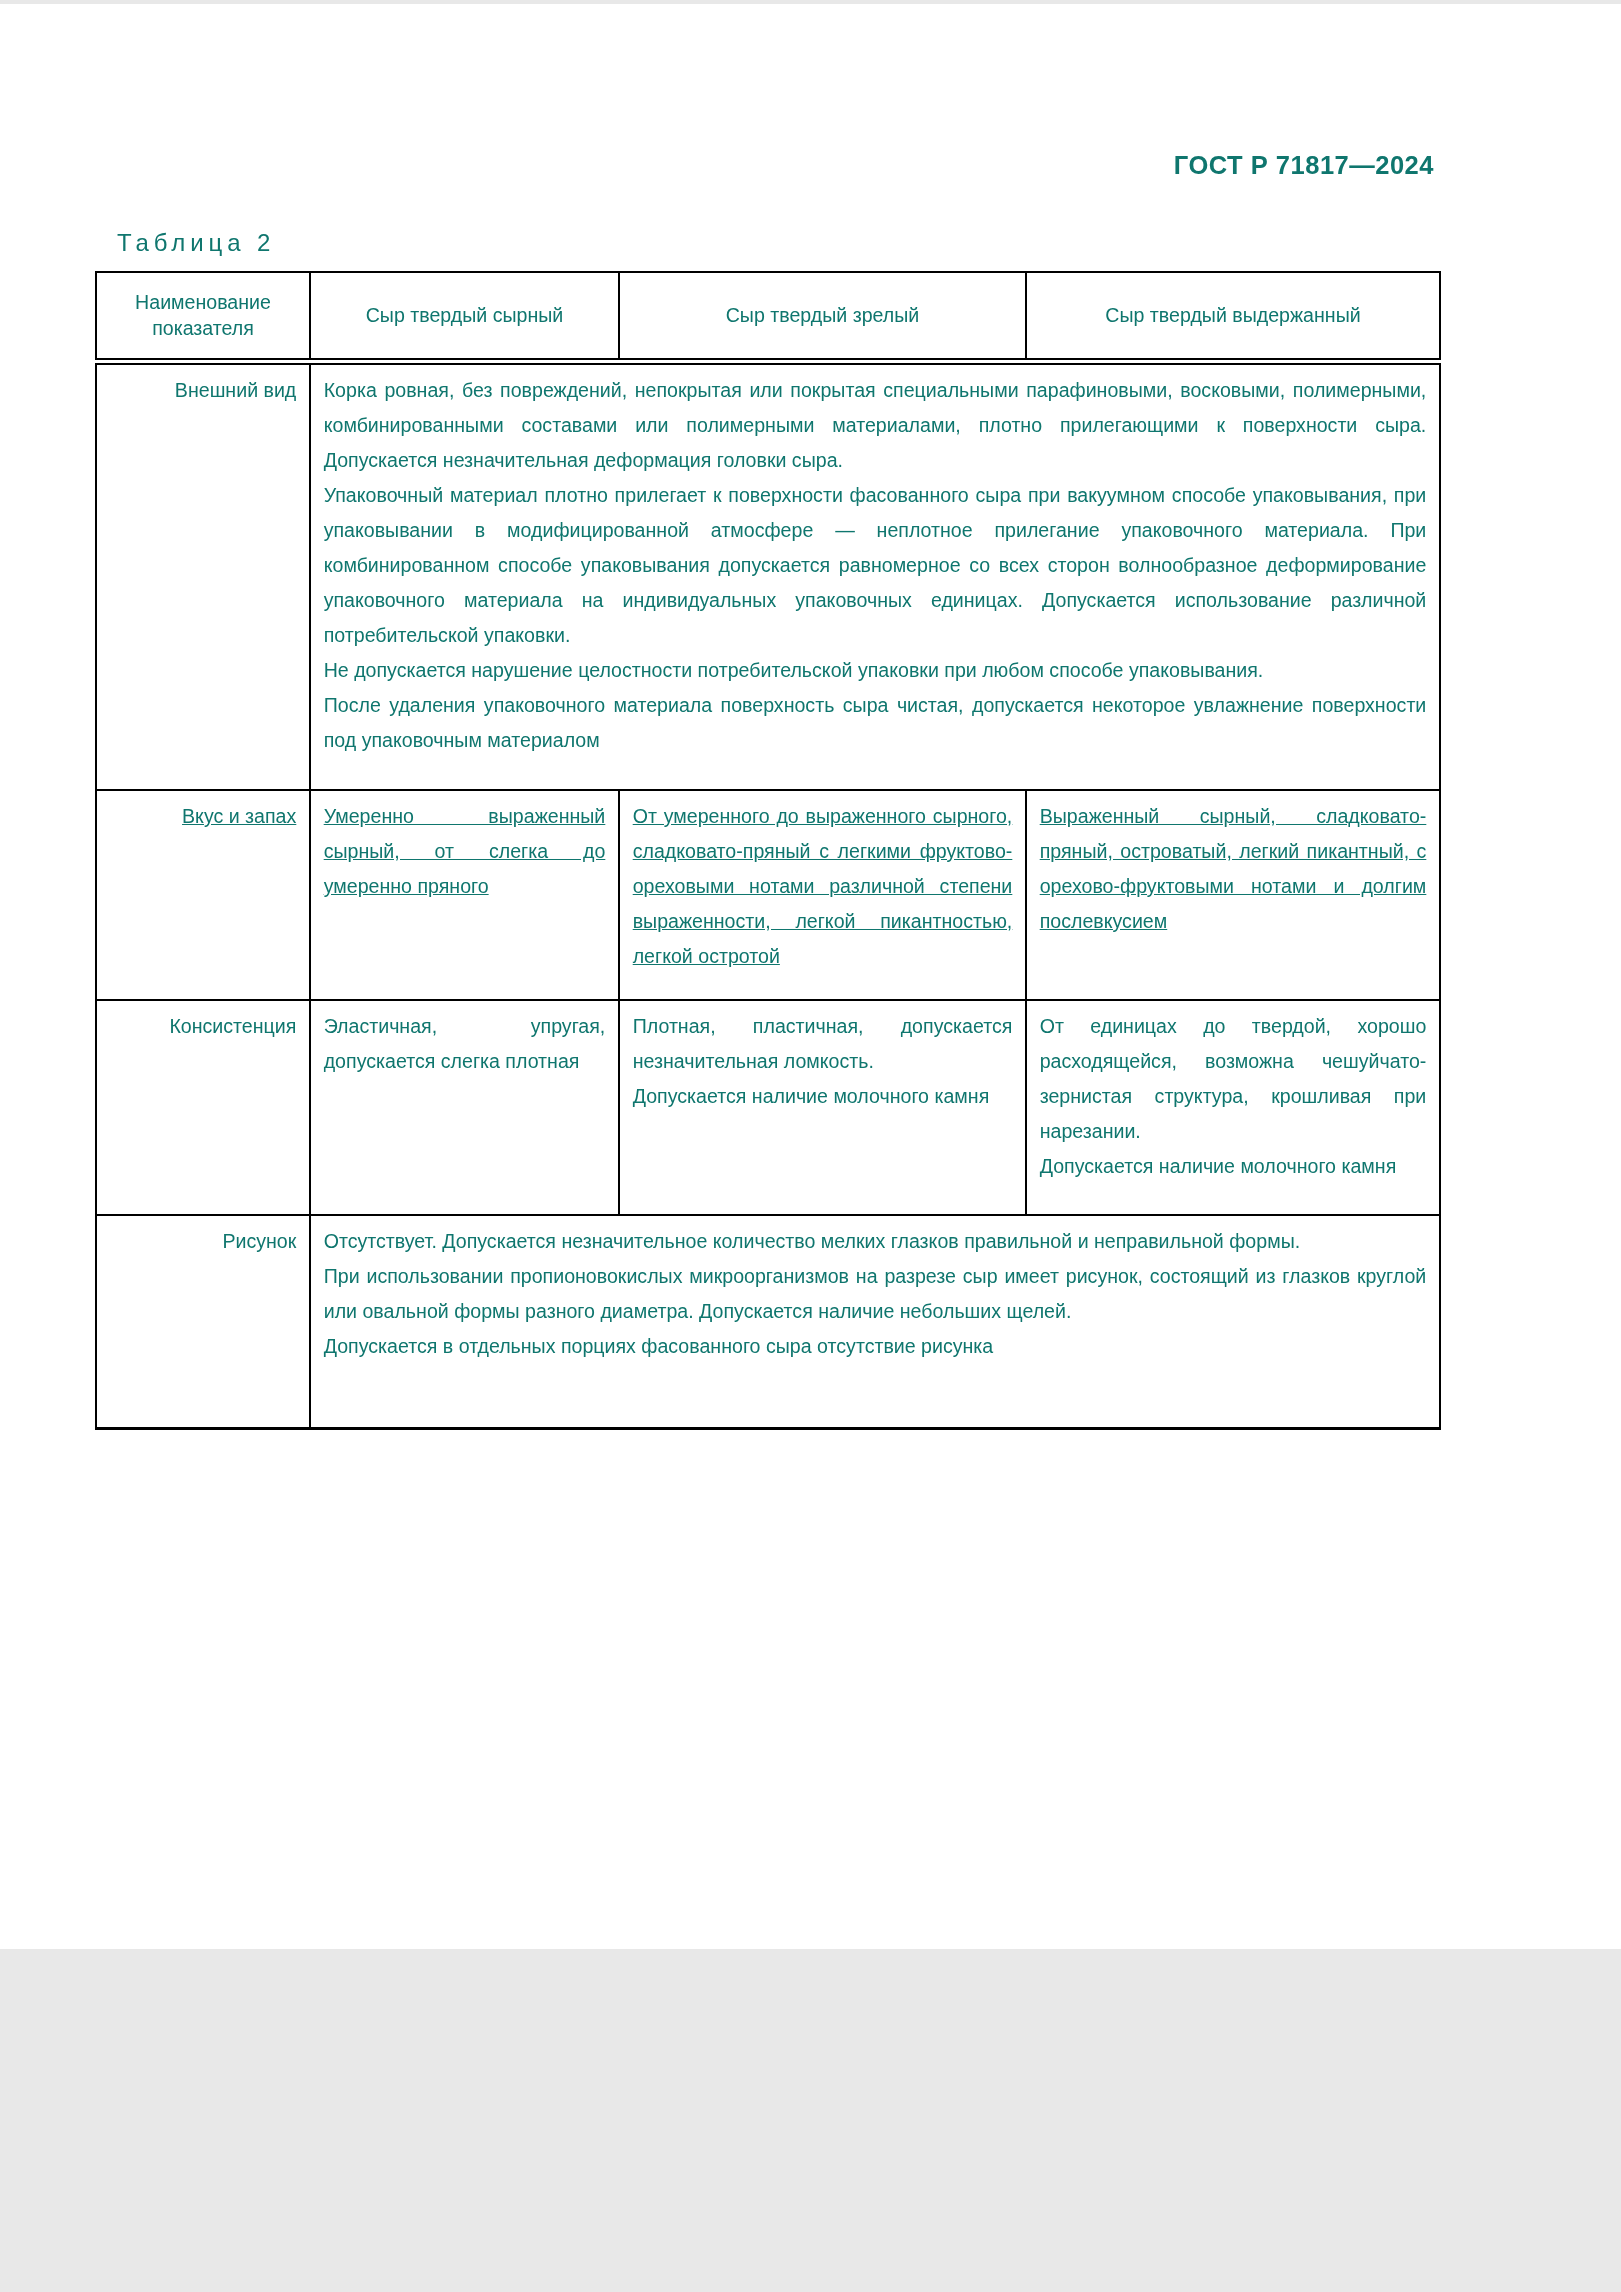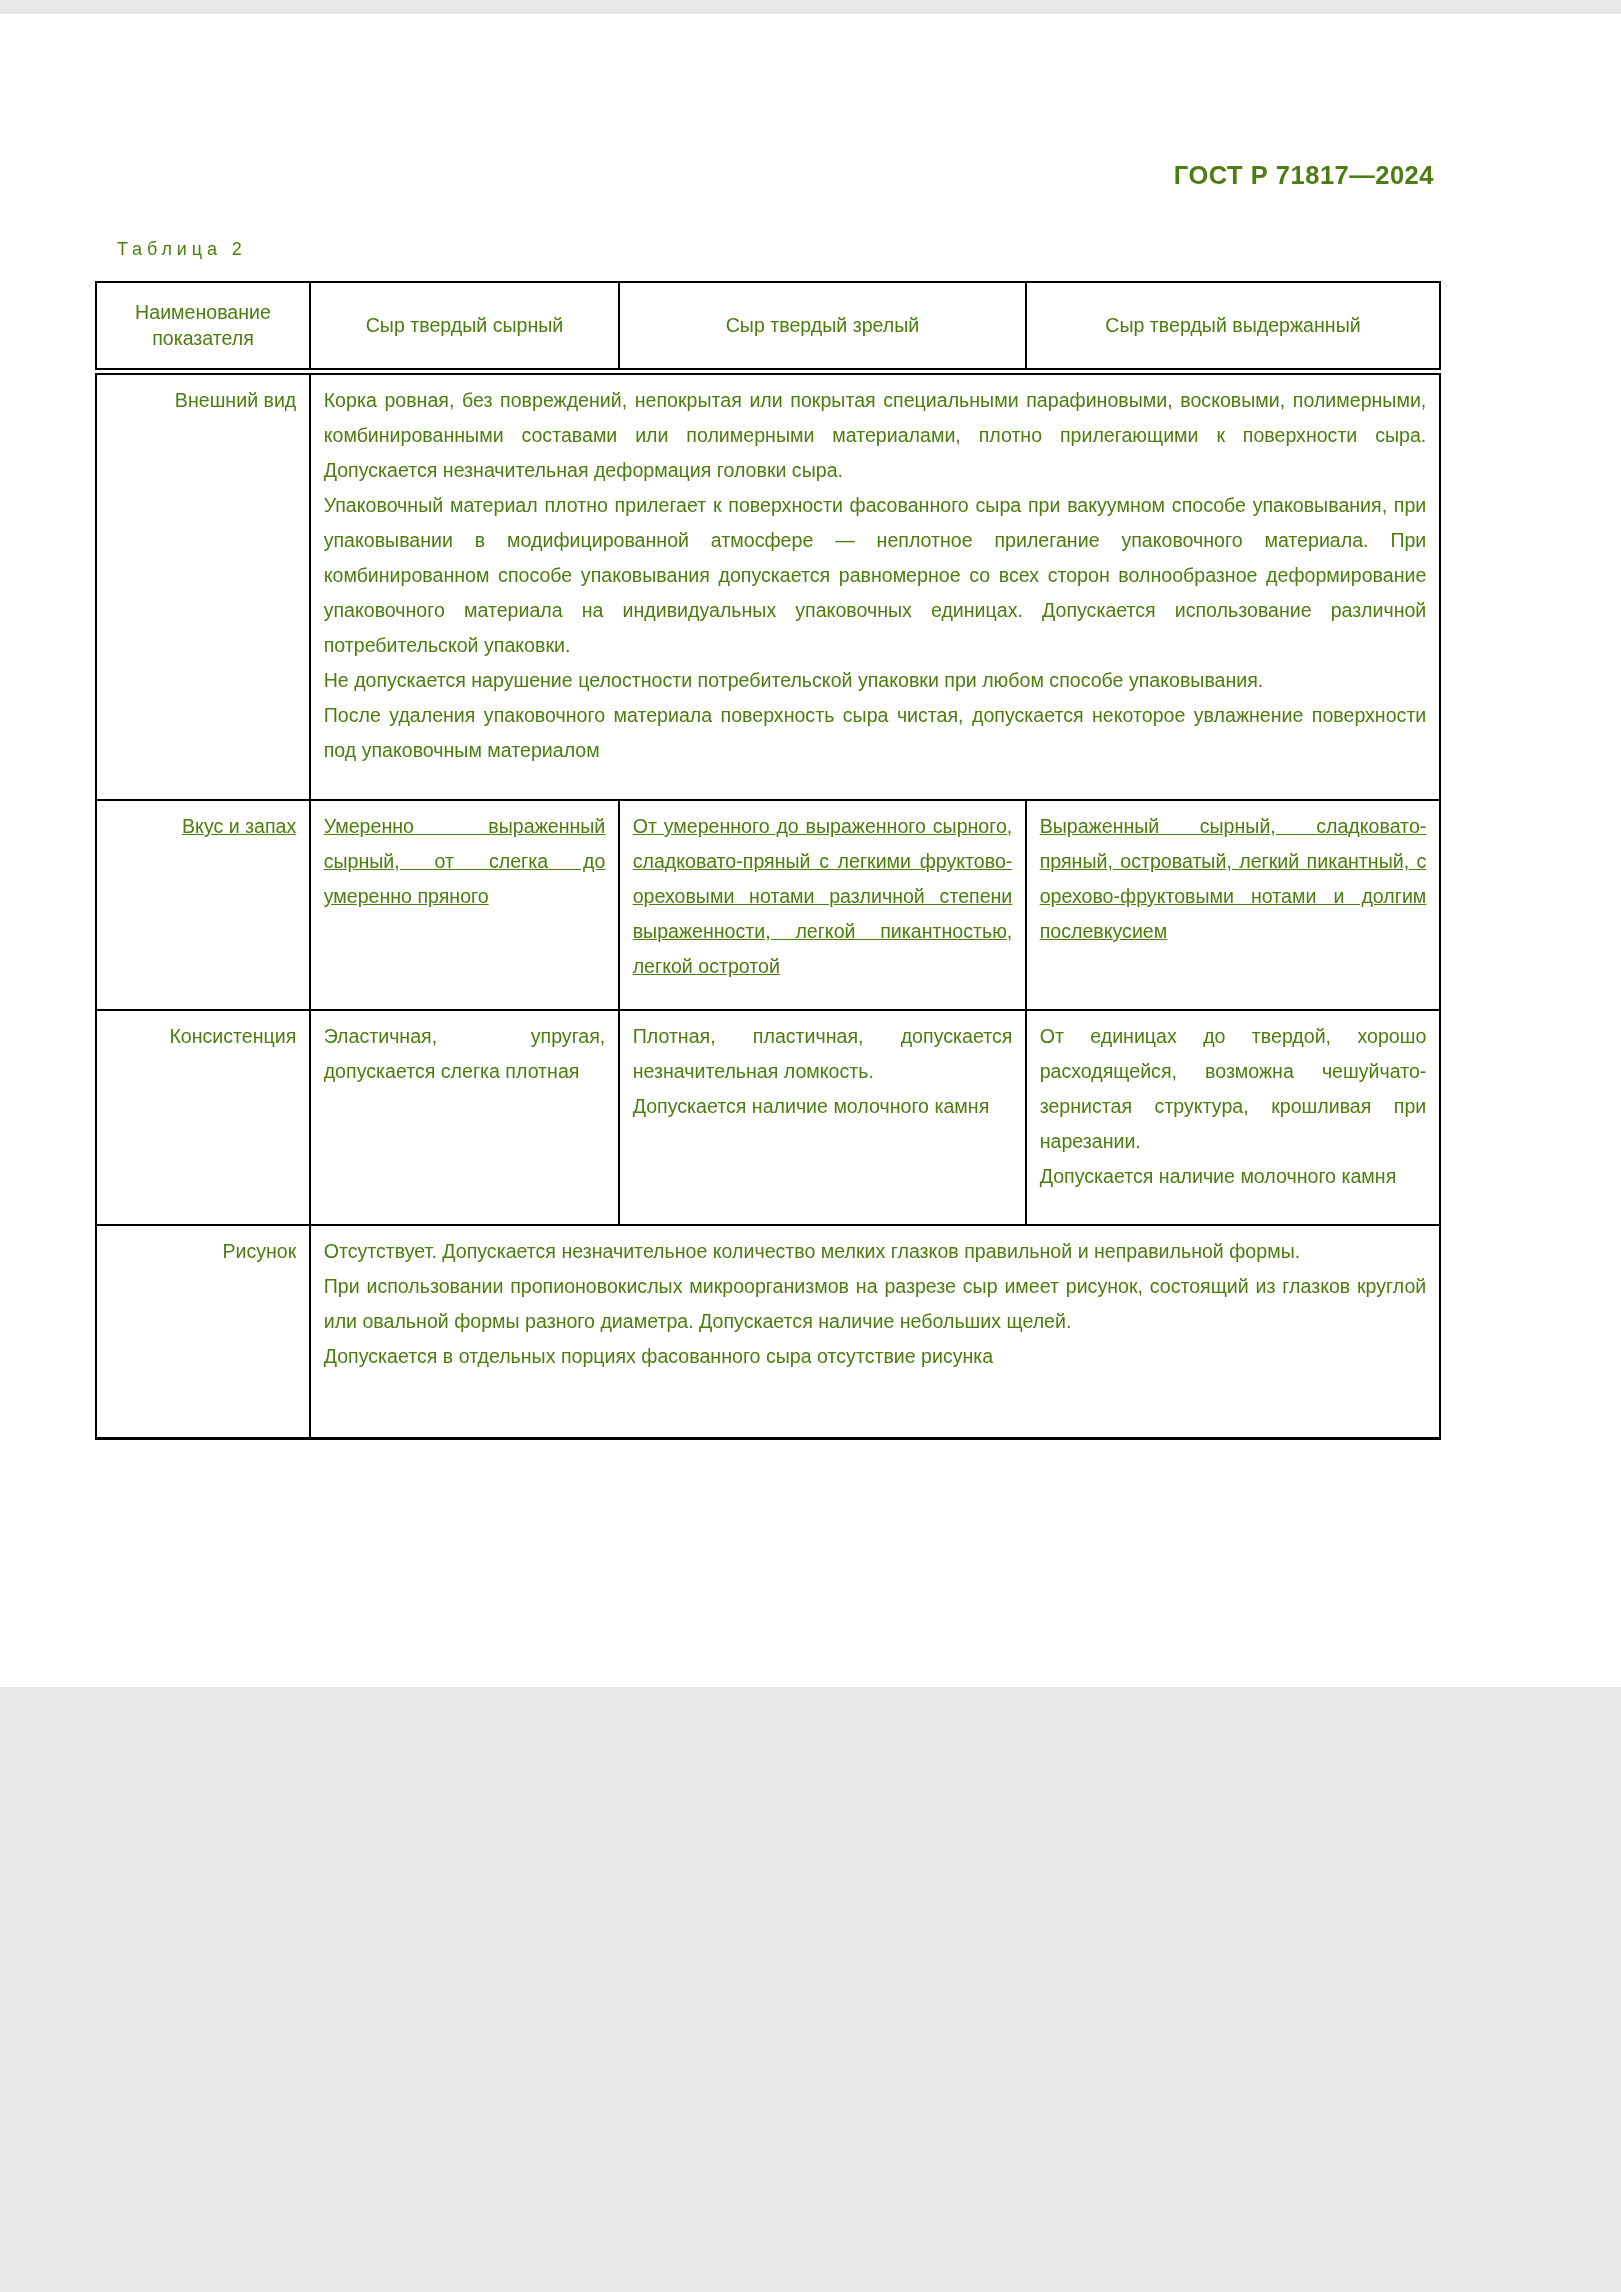--- a/index.html
+++ b/index.html
@@ -1,31 +1,31 @@
 <!DOCTYPE html>
 <html lang="ru"><head>
 <meta charset="utf-8">
 <style>
   html,body{margin:0;padding:0;background:#e8e8e8;}
   .page{
     position:relative;
-    width:1621px;height:1673px;
-    margin:14px auto;
+    width:1621px;height:1945px;
+    margin:4px auto;
     background:#ffffff;
     font-family:"Liberation Sans", sans-serif;
-    color:#4d7c0f;
+    color:#0f766e;
   }
   .gost-header{
     position:absolute;top:147px;right:187px;
     font-size:25.5px;font-weight:bold;letter-spacing:0.5px;
     white-space:nowrap;
   }
   .table-caption{
     position:absolute;top:225px;left:117px;
-    font-size:18px;letter-spacing:4.9px;
+    font-size:24px;letter-spacing:4.9px;
     white-space:nowrap;
   }
   table.spec-table{
     position:absolute;top:267px;left:95px;
     width:1343px;
     border-collapse:collapse;table-layout:fixed;
     font-size:19.6px;line-height:35px;
     background:#fff;
   }
   table.spec-table{border:2.9px solid #000;border-bottom:3.9px solid #000;}

